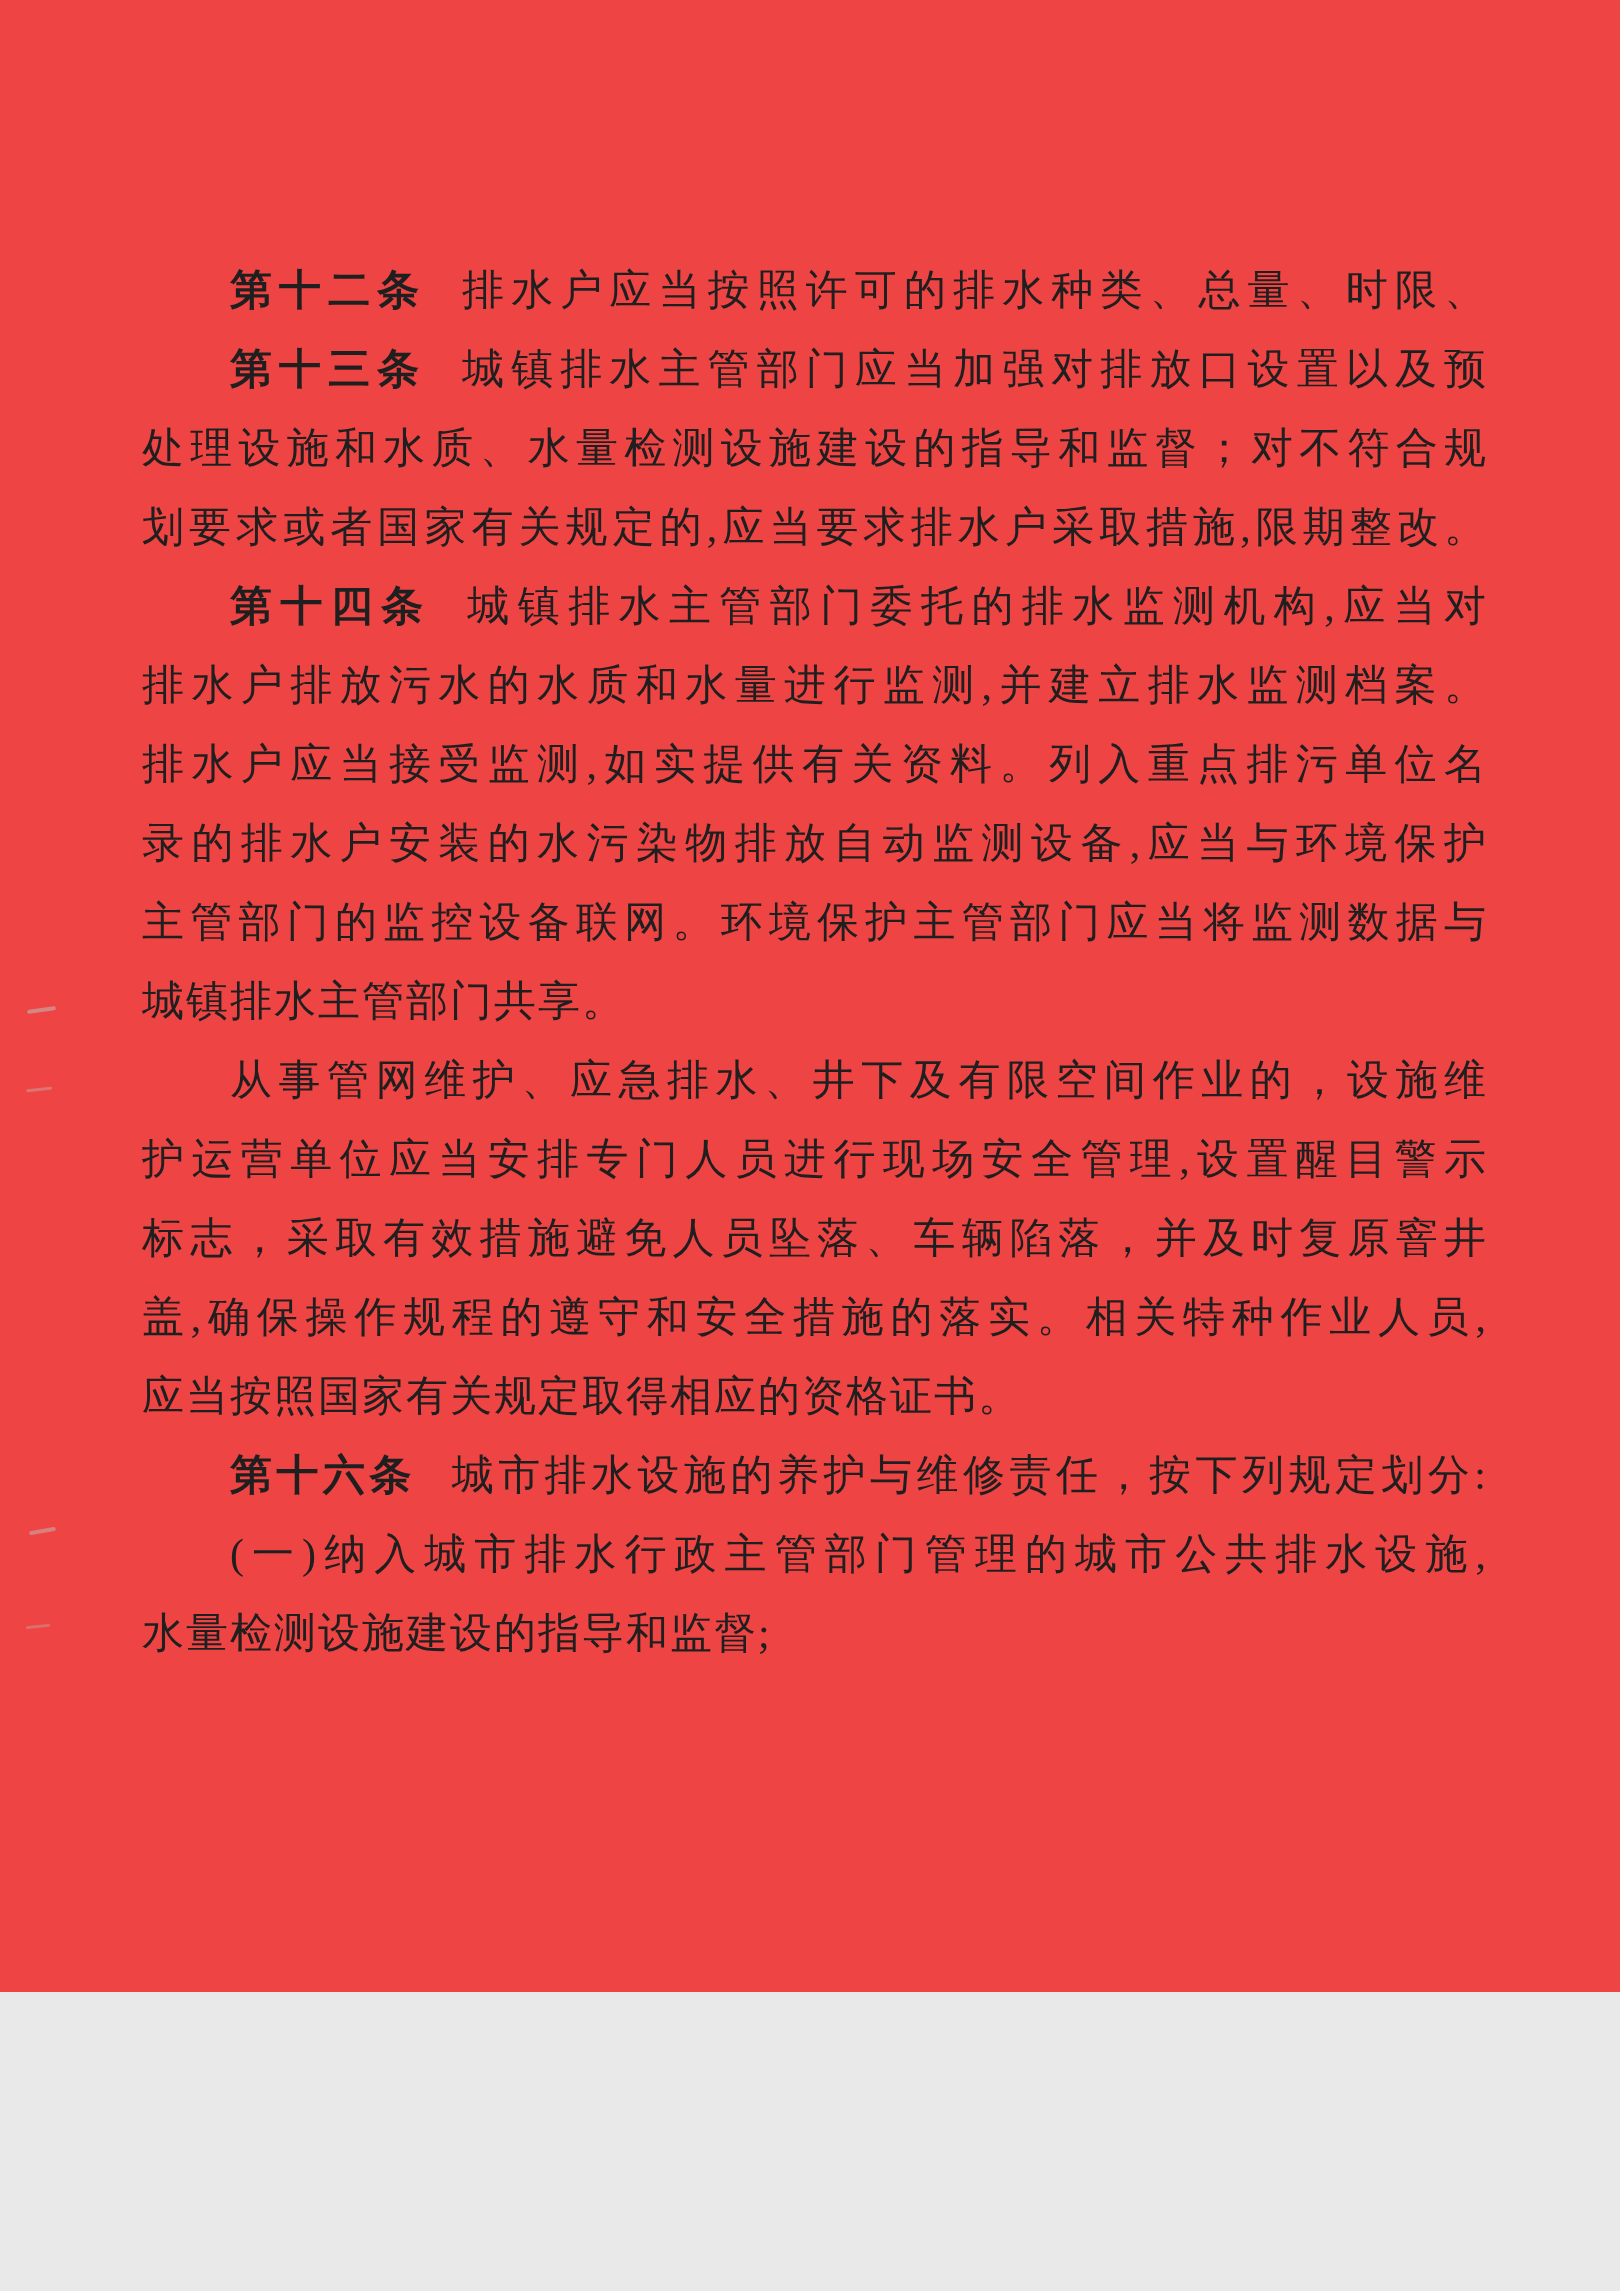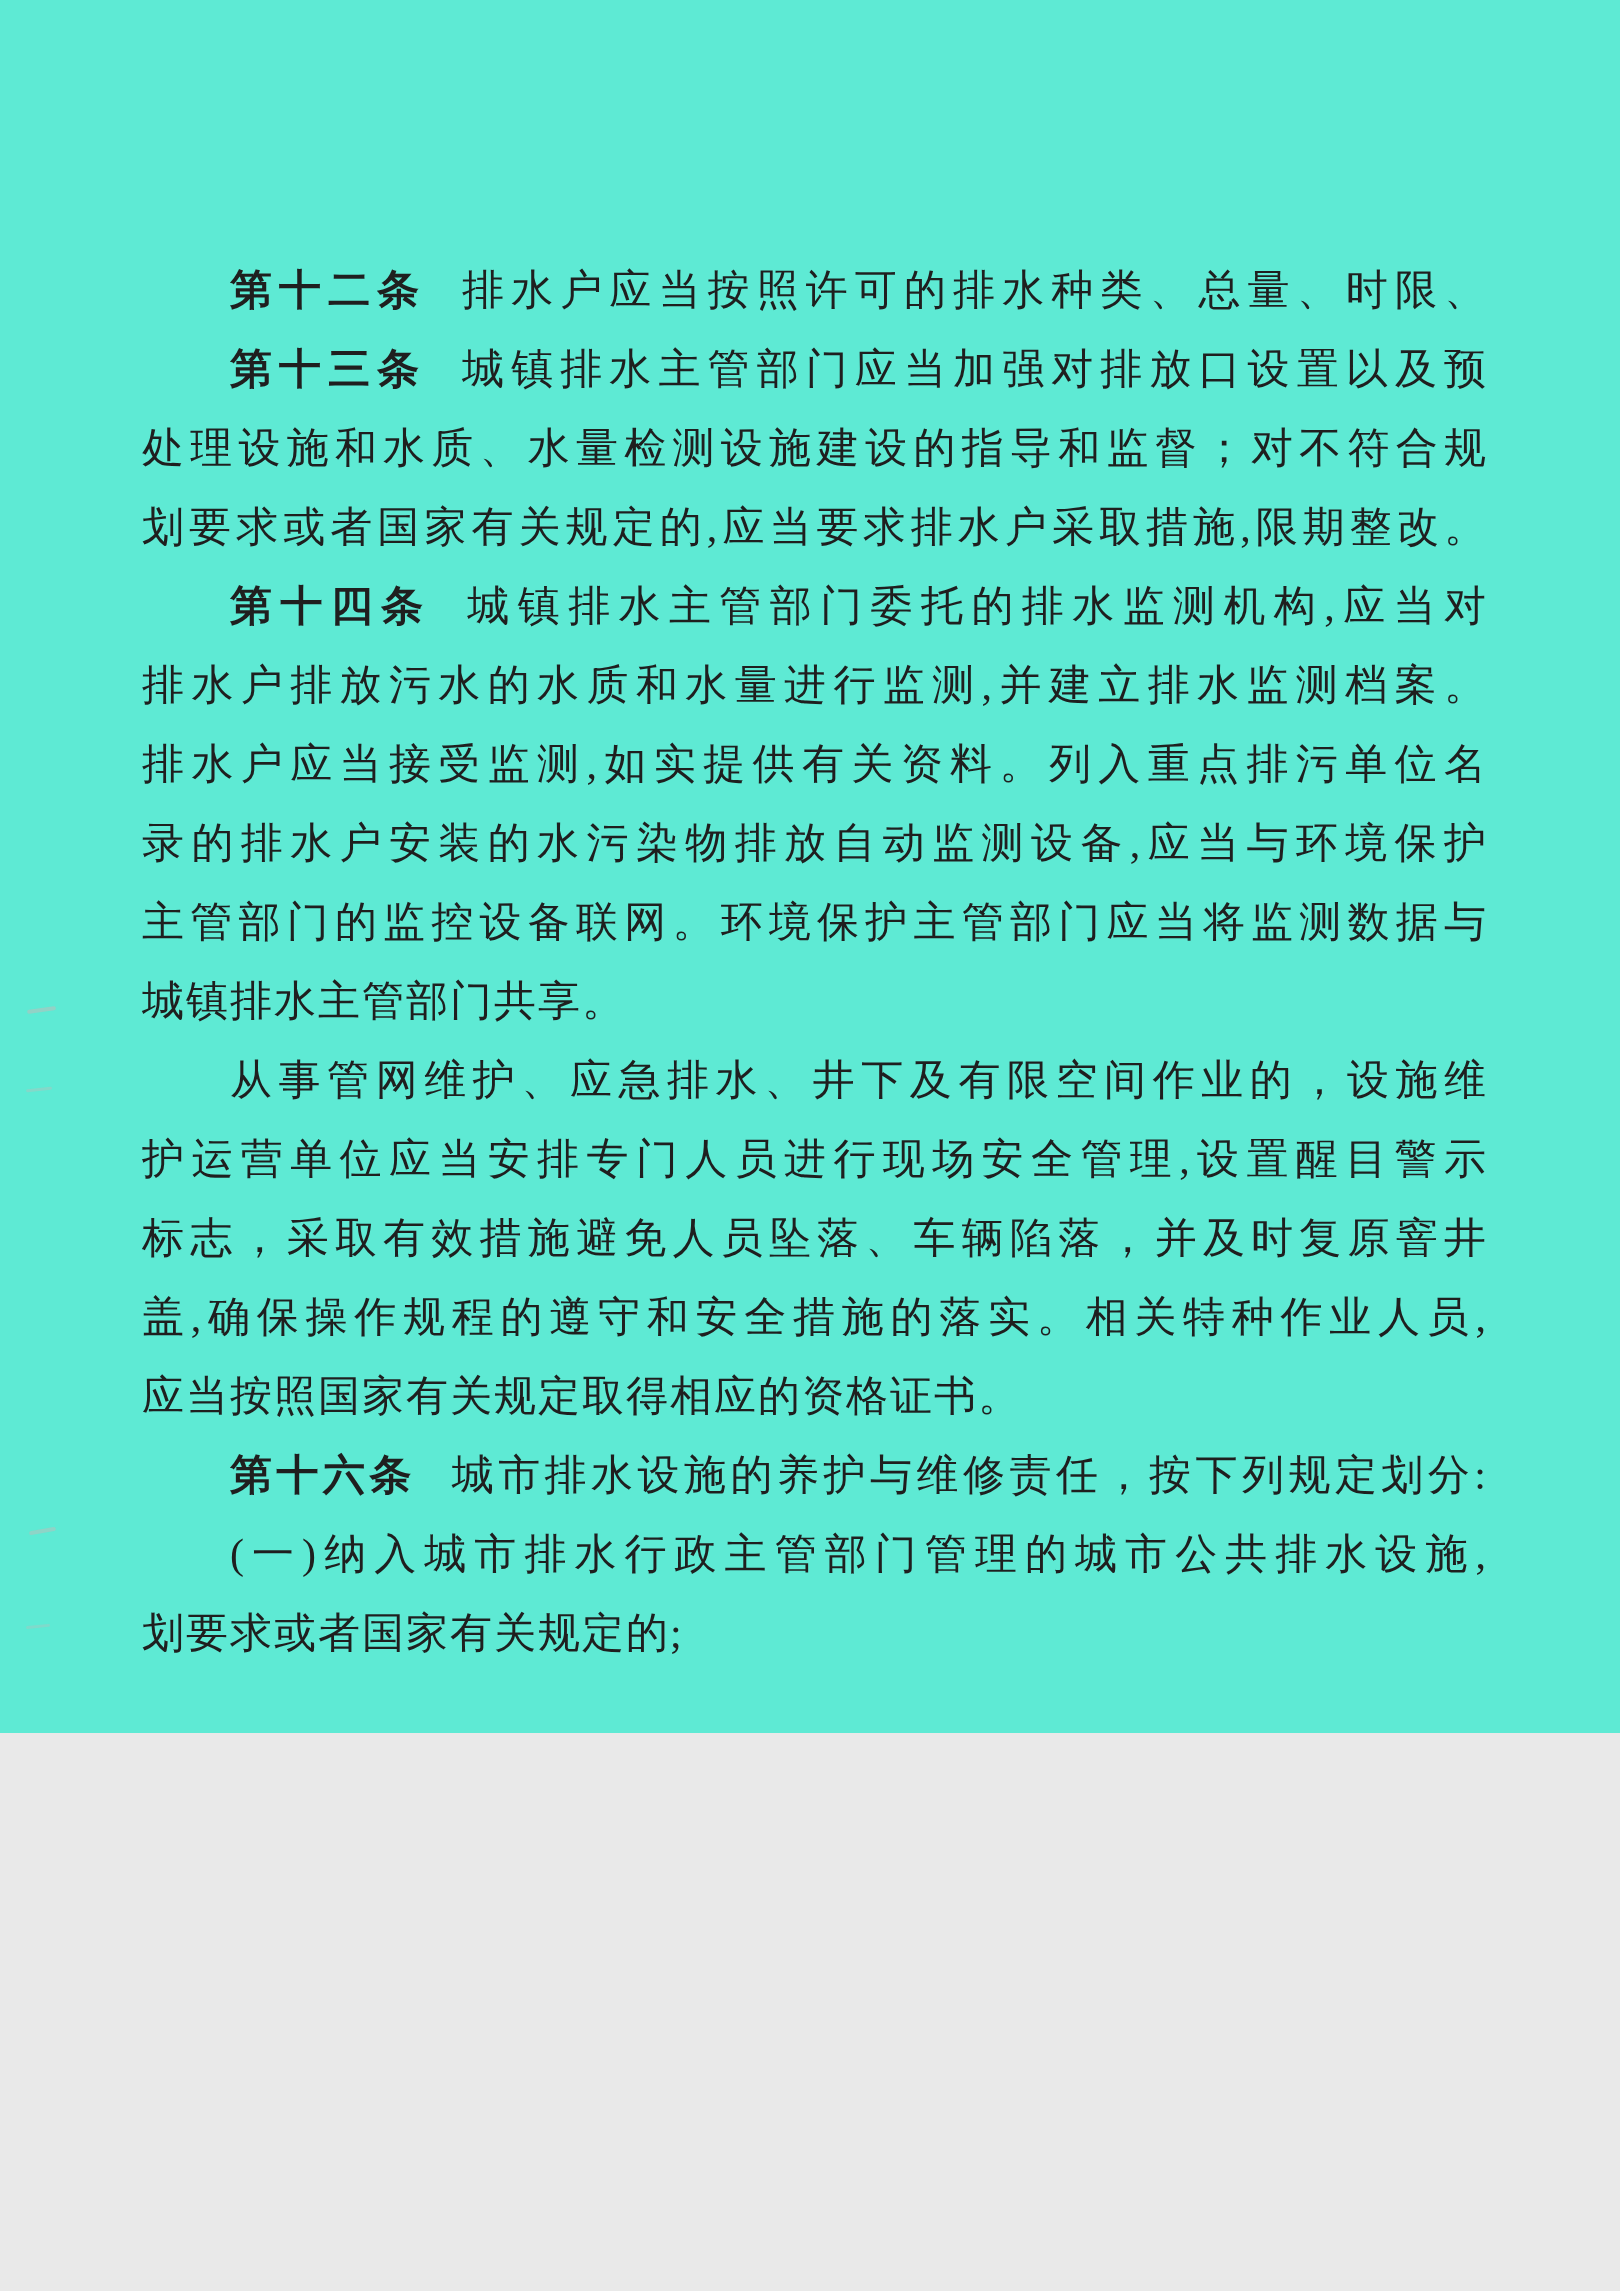--- a/index.html
+++ b/index.html
@@ -4,22 +4,22 @@
 <style>
   * { box-sizing: border-box; }
   html, body { margin: 0; padding: 0; }
   body {
     width: 1620px; height: 2292px;
     background: #e9e9e9;
     font-family: "Liberation Serif", "DejaVu Serif", serif;
   }
   .page {
     position: relative;
-    width: 1620px; height: 1733px;
-    background: #5eead4;
+    width: 1620px; height: 1992px;
+    background: #ef4444;
     color: #1f1f1f;
     overflow: hidden;
   }
   .text-block {
     position: absolute;
     left: 142px; top: 251px; width: 1346px;
     font-size: 42px;
     line-height: 79px;
     letter-spacing: 2px;
   }
@@ -86,21 +86,21 @@
       <div class="ln fill"><span>盖,确保操作规程的遵守和安全措施的落实。相关特种作业人员,</span></div>
       <div class="ln"><span>应当按照国家有关规定取得相应的资格证书。</span></div>
     </div>
 
     <div class="para">
       <div class="ln ind fill"><span class="art">第十六条</span><span>城市排水设施的养护与维修责任，按下列规定划分:</span></div>
     </div>
 
     <div class="para">
       <div class="ln ind fill"><span>(一)纳入城市排水行政主管部门管理的城市公共排水设施,</span></div>
-      <div class="ln"><span>划要求或者国家有关规定的;</span></div>
+      <div class="ln"><span>水量检测设施建设的指导和监督;</span></div>
     </div>
 
   </div>
 
   <div class="mark m1"></div>
   <div class="mark m2"></div>
   <div class="mark m3"></div>
   <div class="mark m4"></div>
 
   <div class="footer">– 25 –</div>

